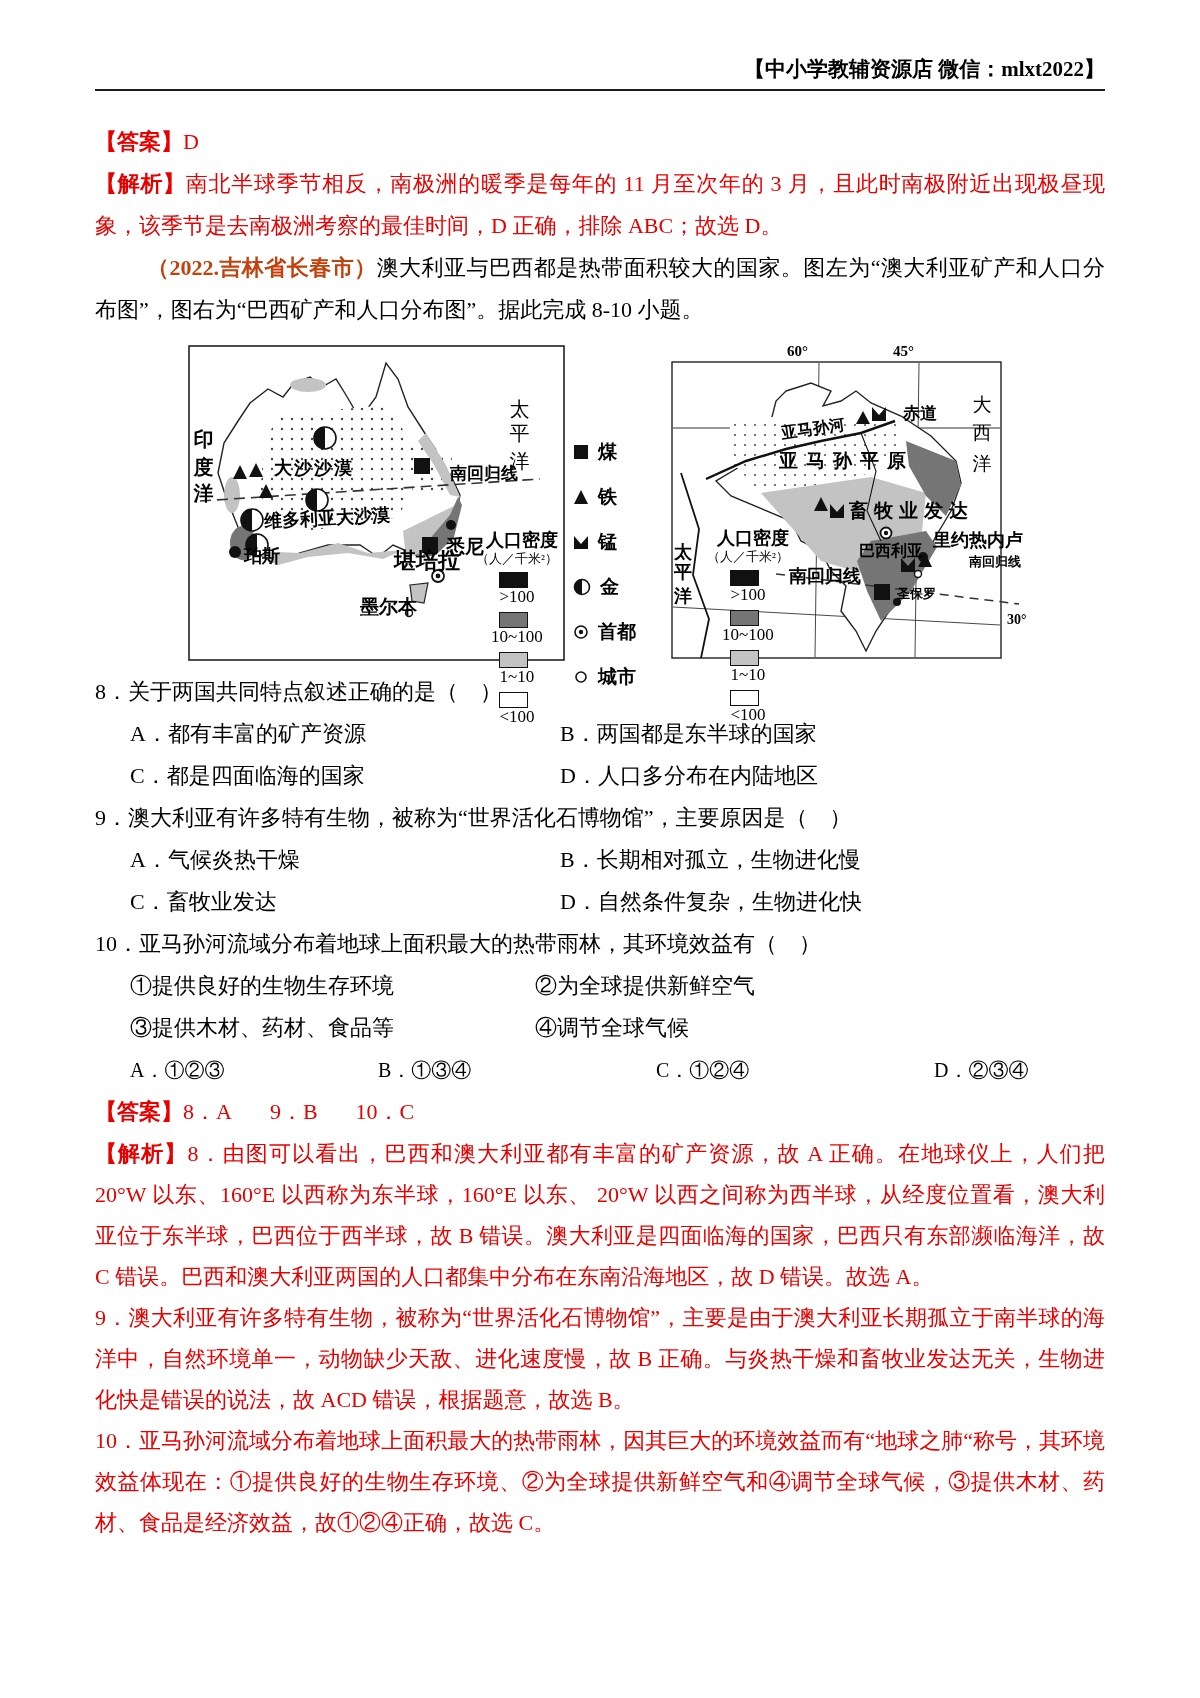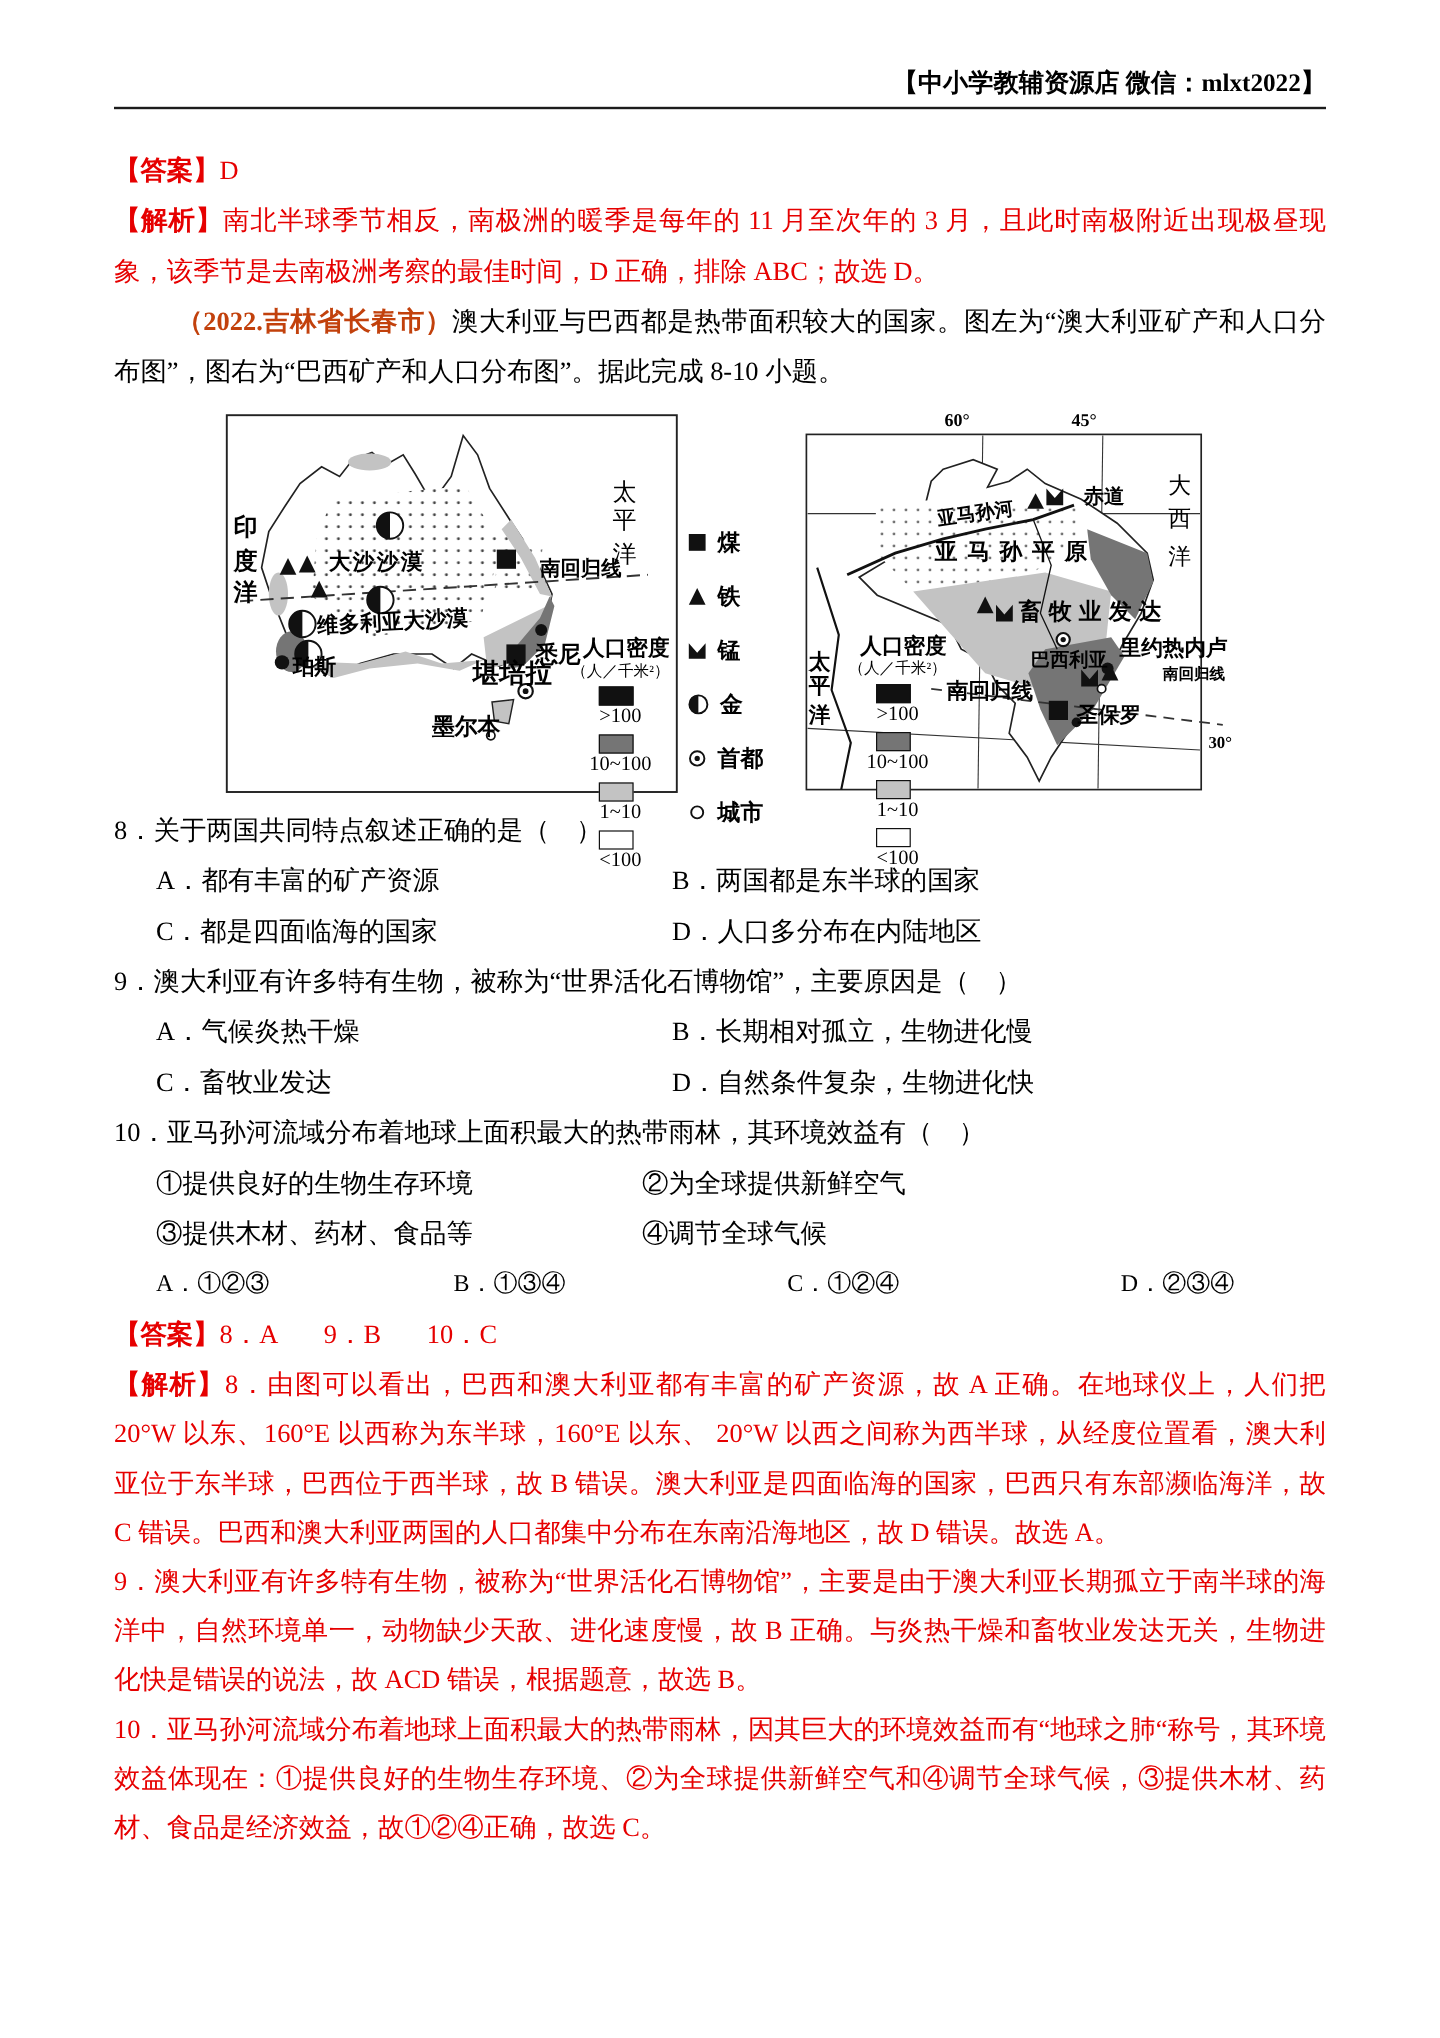--- a/index.html
+++ b/index.html
@@ -245,21 +245,21 @@
             </g>
           </svg>
           <div class="mlab" style="left:232px;top:44px;font-size:17px;">赤道</div>
           <div class="mlab" style="left:110px;top:60px;font-size:16px;transform:rotate(-8deg);">亚马孙河</div>
           <div class="mlab" style="left:108px;top:90px;font-size:19px;letter-spacing:8px;">亚马孙平原</div>
           <div class="mlab" style="left:178px;top:140px;font-size:19px;letter-spacing:6px;">畜牧业发达</div>
           <div class="mlab" style="left:188px;top:182px;font-size:16px;">巴西利亚</div>
           <div class="mlab" style="left:262px;top:170px;font-size:18px;">里约热内卢</div>
           <div class="mlab" style="left:298px;top:194px;font-size:13px;">南回归线</div>
           <div class="mlab" style="left:118px;top:206px;font-size:18px;">南回归线</div>
-          <div class="mlab" style="left:226px;top:226px;font-size:18px;">圣保罗</div>
+          <div class="mlab" style="left:226px;top:226px;font-size:13px;">圣保罗</div>
           <div class="mlab" style="left:336px;top:252px;font-size:14px;">30°</div>
           <div class="mlab vert" style="left:3px;top:166px;font-size:18px;letter-spacing:22px;">太平洋</div>
           <div class="mlab vert" style="left:302px;top:18px;font-size:19px;letter-spacing:30px;font-weight:normal;">大西洋</div>
           <div class="leg" style="left:36px;top:168px;">
             <div class="t">人口密度</div>
             <div class="u">（人／千米²）</div>
             <div class="row">
                 <span class="sw k1"></span>
                 <span>&gt;100</span>
               </div>

